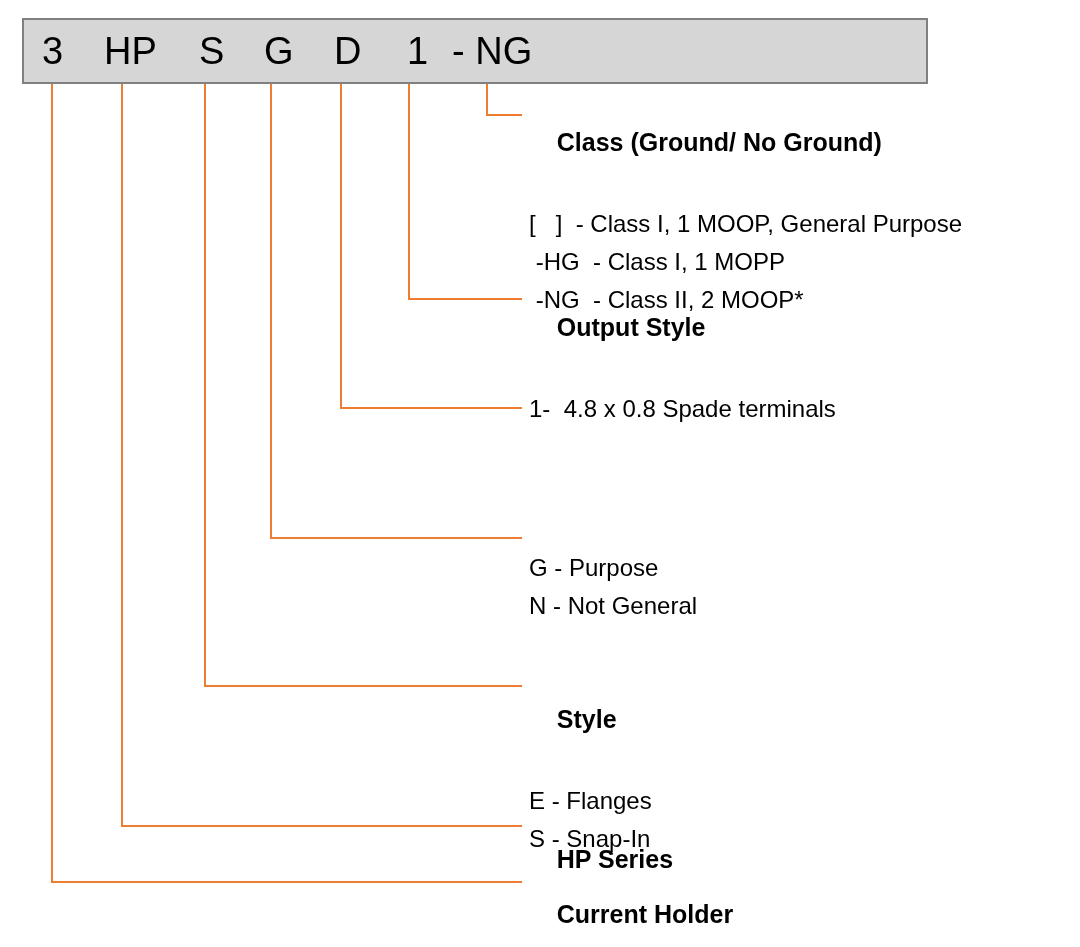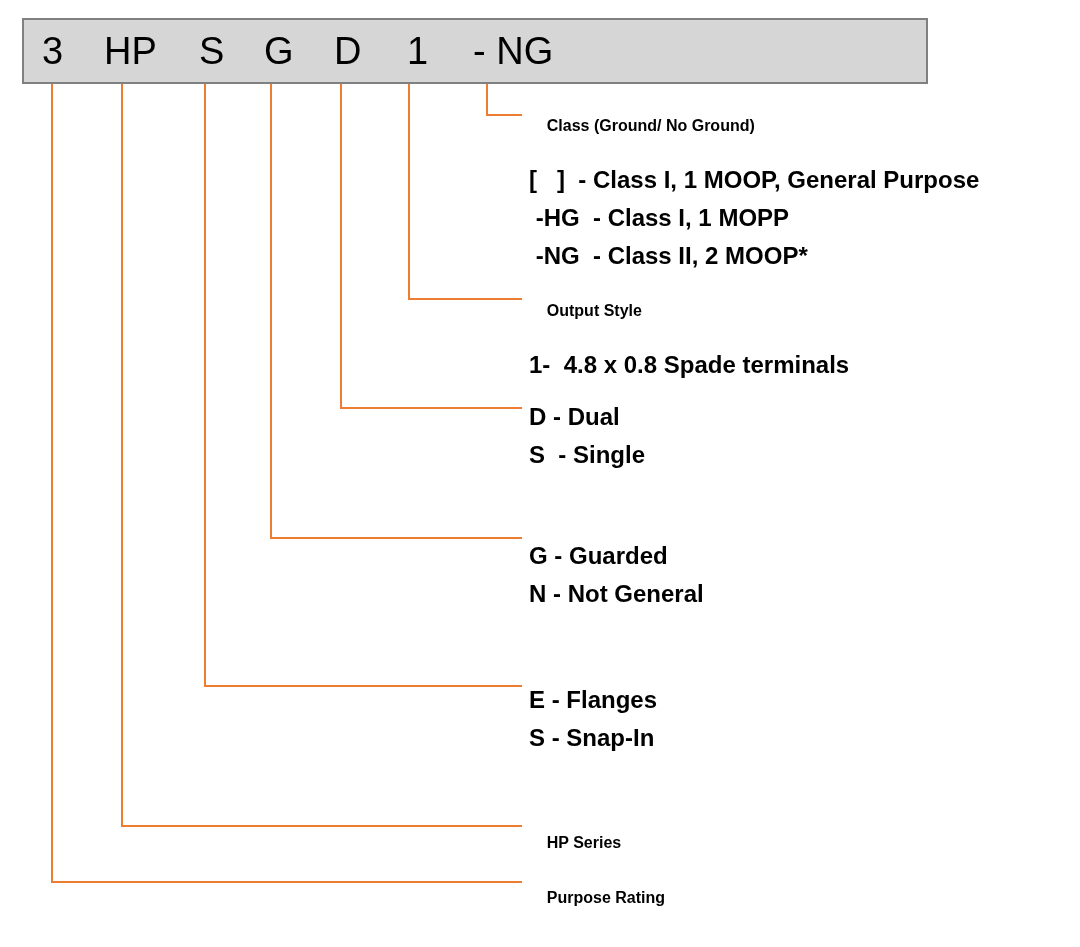--- a/index.html
+++ b/index.html
@@ -46,49 +46,48 @@
     height: 947px;
     pointer-events: none;
   }
 
   
   .callout {
     position: absolute;
     left: 529px;
   }
   .callout-title {
-    font-size: 16px;
+    font-size: 25px;
     font-weight: bold;
     line-height: 1.18;
     white-space: pre;
   }
   .callout-title .title-suffix {
     font-weight: normal;
   }
   .callout-line {
     font-size: 24px;
     line-height: 1.6;
     white-space: pre;
   }
   .callout-body {
-    margin-top: 6px;
-    font-weight: bold;
+    margin-top: 18px;
   }
 </style>
 </head>
 <body>
 
 <div id="part-number-bar">
   <span class="pn-seg" style="left:18px;">3</span>
   <span class="pn-seg" style="left:80px;">HP</span>
   <span class="pn-seg" style="left:175px;">S</span>
   <span class="pn-seg" style="left:240px;">G</span>
   <span class="pn-seg" style="left:310px;">D</span>
   <span class="pn-seg" style="left:383px;">1</span>
-  <span class="pn-seg" style="left:428px;margin-left:21px;">- NG</span>
+  <span class="pn-seg" style="left:428px;">- NG</span>
 </div>
 
 <svg id="connector-layer" viewBox="0 0 1080 947" xmlns="http://www.w3.org/2000/svg">
   <g fill="none" stroke="#ED7D31" stroke-width="2">
 
     <path d="M 487 84 L 487 115 L 522 115"></path>
 
     <path d="M 409 84 L 409 299 L 522 299"></path>
 
     <path d="M 341 84 L 341 408 L 522 408"></path>
@@ -117,44 +116,43 @@
 <div class="callout" style="top:283px;">
   <div class="callout-title">
     <span>Output Style</span><span class="title-suffix"></span>
   </div>
   <div class="callout-body">
     <div class="callout-line">1-  4.8 x 0.8 Spade terminals</div>
   </div>
 </div>
 
 <div class="callout" style="top:392px;">
-  <div class="callout-body">
-    <div class="callout-line">D - Dual</div>
-    <div class="callout-line">S  - Single</div>
-  </div>
 </div>
 
 <div class="callout" style="top:531px;">
   <div class="callout-body">
-    <div class="callout-line">G - Guarded</div>
+    <div class="callout-line">G - Purpose</div>
     <div class="callout-line">N - Not General</div>
   </div>
 </div>
 
 <div class="callout" style="top:675px;">
+  <div class="callout-title">
+    <span>Style</span><span class="title-suffix"></span>
+  </div>
   <div class="callout-body">
     <div class="callout-line">E - Flanges</div>
     <div class="callout-line">S - Snap-In</div>
   </div>
 </div>
 
 <div class="callout" style="top:815px;text-align:center;">
   <div class="callout-title">
     <span>HP Series</span><span class="title-suffix"></span>
   </div>
 </div>
 
 <div class="callout" style="top:870px;">
   <div class="callout-title">
-    <span>Purpose Rating</span><span class="title-suffix"></span>
+    <span>Current Holder</span><span class="title-suffix"></span>
   </div>
 
 </div>
 
 </body></html>

